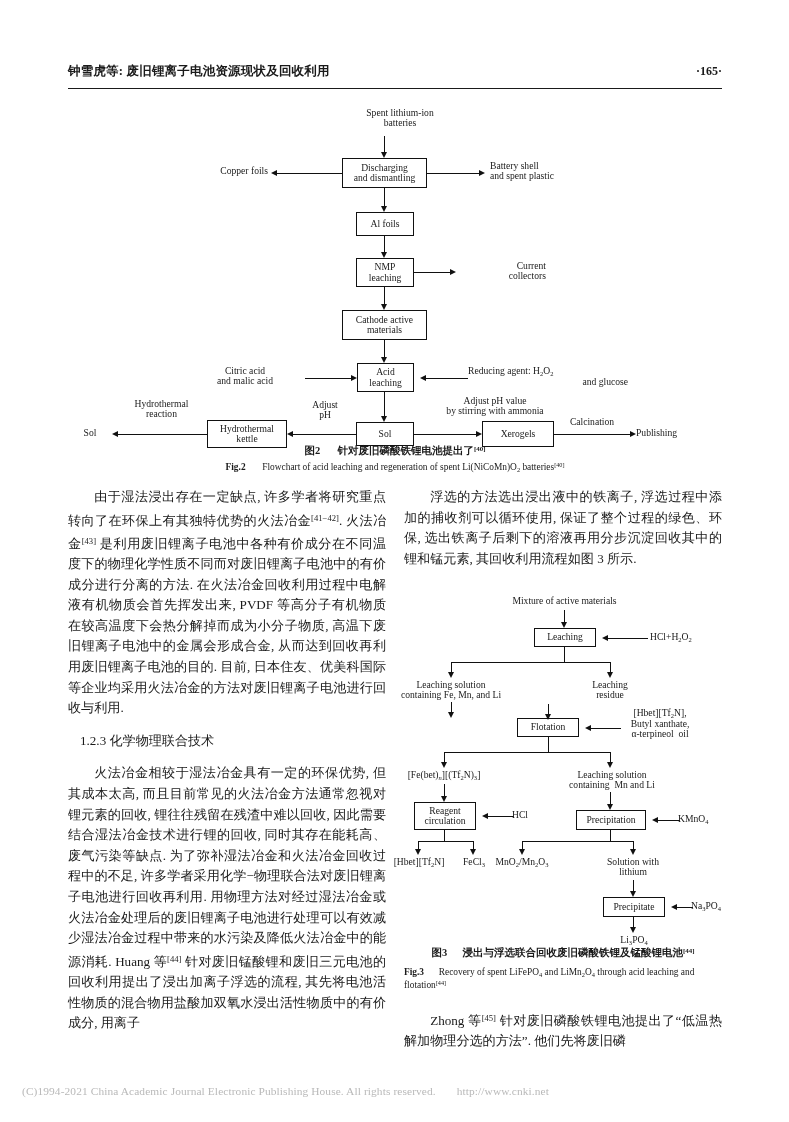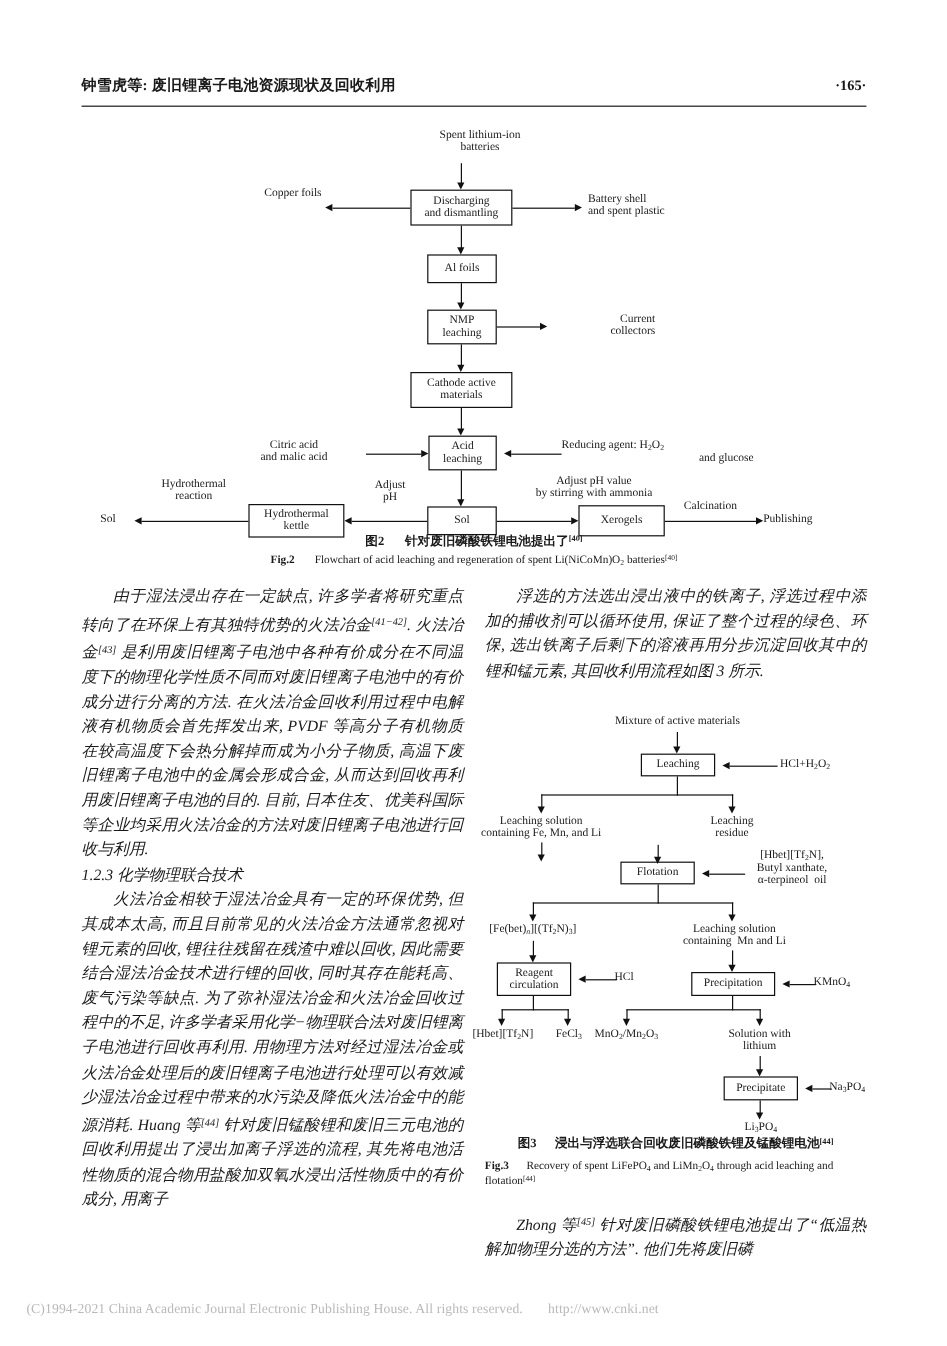--- a/index.html
+++ b/index.html
@@ -50,23 +50,23 @@
 
   sub{font-size:.68em;vertical-align:-.25em;}
   sup{font-size:.66em;vertical-align:.42em;}
 
   
   .cap-cn{position:absolute;text-align:center;font-size:10.5px;font-weight:600;}
   .cap-en{position:absolute;font-size:9.4px;line-height:1.35;}
   .cap-en b{font-weight:bold;}
 
   
-  .col{position:absolute;width:318px;font-size:13.1px;line-height:20.6px;text-align:justify;font-style:italic;}
+  .col{position:absolute;width:318px;font-size:13.1px;line-height:20.6px;text-align:justify;}
   .col p{margin:0;text-indent:2em;}
-  .col h4{margin:0;font-weight:normal;font-size:13.1px;line-height:20.6px;}
+  .col h4{margin:12px;font-weight:normal;font-size:13.1px;line-height:20.6px;}
   .cjk{font-family:"Liberation Serif","DejaVu Serif",serif;}
 
   
   .footer{position:absolute;left:22px;top:1085px;width:745px;font-size:11.4px;color:#b9b9b9;letter-spacing:.1px;}
   .footer .url{margin-left:18px;}
 </style>
 </head>
 <body>
 
 <div class="page">
@@ -82,21 +82,21 @@
     <div class="lbl" style="left:272px;top:8px;width:120px;">Spent lithium-ion<br>batteries</div>
     <div class="vline" style="left:316px;top:36px;height:18px;"></div>
     <div class="ar ar-d" style="left:313px;top:52px;"></div>
 
     <div class="node" style="left:274px;top:58px;width:85px;height:30px;">
       <span>Discharging<br>and dismantling</span>
     </div>
 
     <div class="hline" style="left:209px;top:72.5px;width:65px;"></div>
     <div class="ar ar-l" style="left:203px;top:69.5px;"></div>
-    <div class="lbl left" style="left:118px;top:56px;width:82px;">Copper foils</div>
+    <div class="lbl left" style="left:118px;top:66px;width:82px;">Copper foils</div>
 
     <div class="hline" style="left:359px;top:72.5px;width:52px;"></div>
     <div class="ar ar-r" style="left:411px;top:69.5px;"></div>
     <div class="lbl" style="left:404px;top:61px;width:124px;text-align:left;padding-left:18px;">Battery shell<br>and spent plastic</div>
 
     <div class="vline" style="left:316px;top:88px;height:20px;"></div>
     <div class="ar ar-d" style="left:313px;top:106px;"></div>
     <div class="node" style="left:288px;top:112px;width:58px;height:24px;align-items:center;">
         <span>Al foils</span>
       </div>

